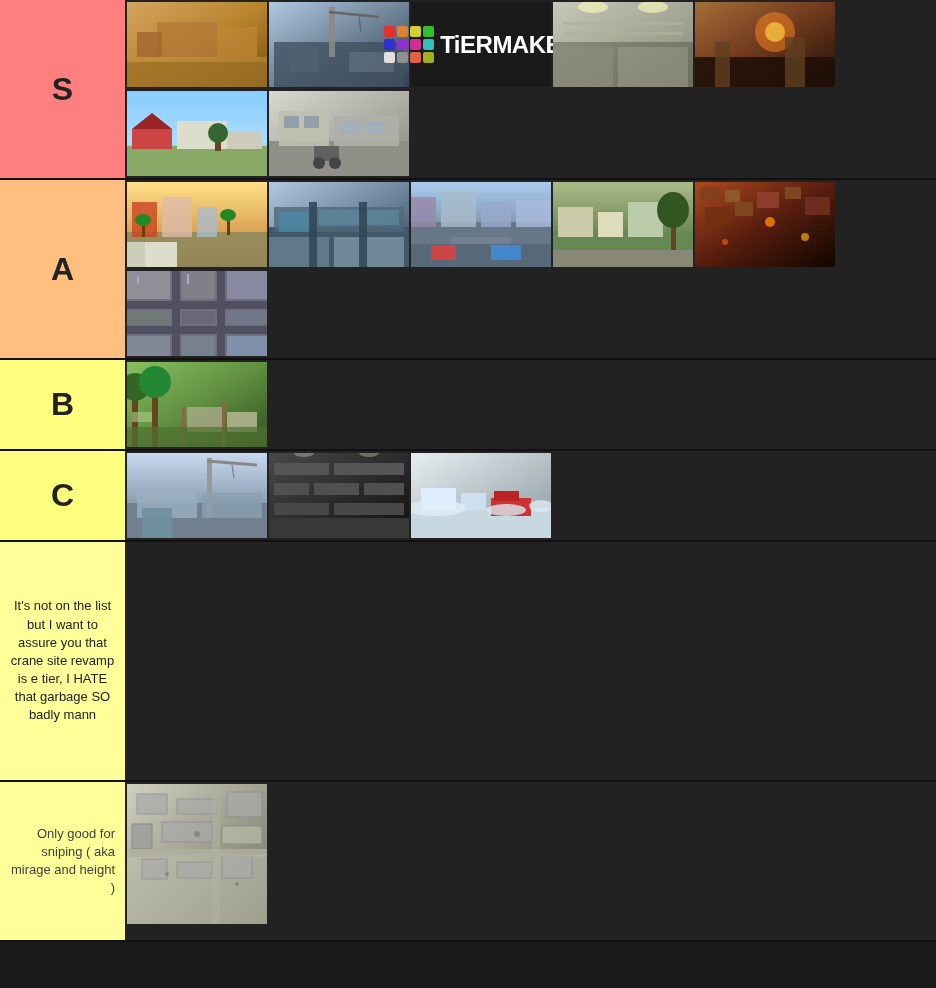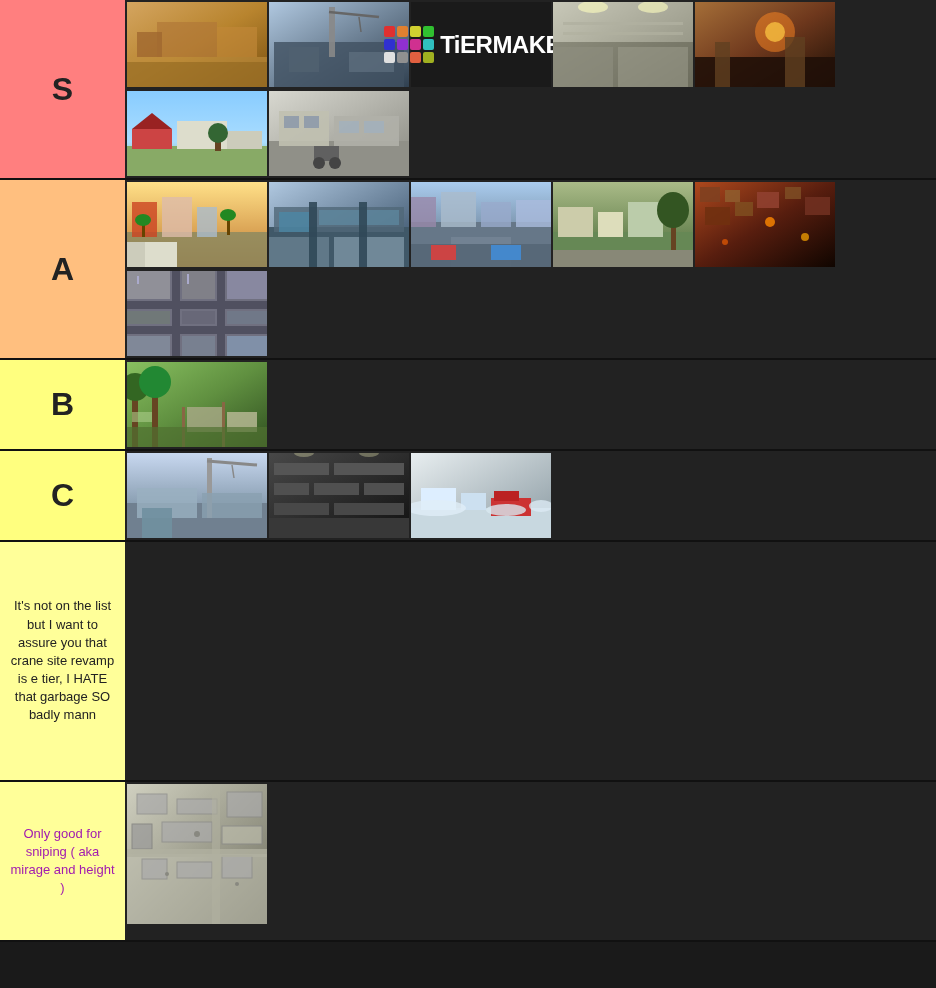--- a/index.html
+++ b/index.html
@@ -496,21 +496,21 @@
     <span>It's not on the list but I want to assure you that crane site revamp is e tier, I HATE that garbage SO badly mann</span>
   </div>
   <div class="tier-content-wrap">
     <div class="tier-content-row">
       
     </div>
   </div>
 </div>
 
 <div class="tier-row" style="min-height:160px;">
-  <div class="tier-label tier-snipe" style="font-size:13px; font-weight:normal; line-height:1.4; padding:10px; text-align:center; color:#a21caf; width:125px; min-width:125px;">
+  <div class="tier-label tier-snipe" style="font-size:13px; font-weight:normal; line-height:1.4; padding:10px; text-align:right; color:#404040; width:125px; min-width:125px;">
     <span>Only good for sniping ( aka mirage and height )</span>
   </div>
   <div class="tier-content-wrap">
     <div class="tier-content-row">
 
       <div class="map-img" style="width:140px; height:140px;">
         <svg width="140" height="140" xmlns="http://www.w3.org/2000/svg">
           <defs>
               <linearGradient id="snp" x1="0" y1="0" x2="1" y2="1">
                 <stop offset="0%" stop-color="#d0d0c0"></stop>

